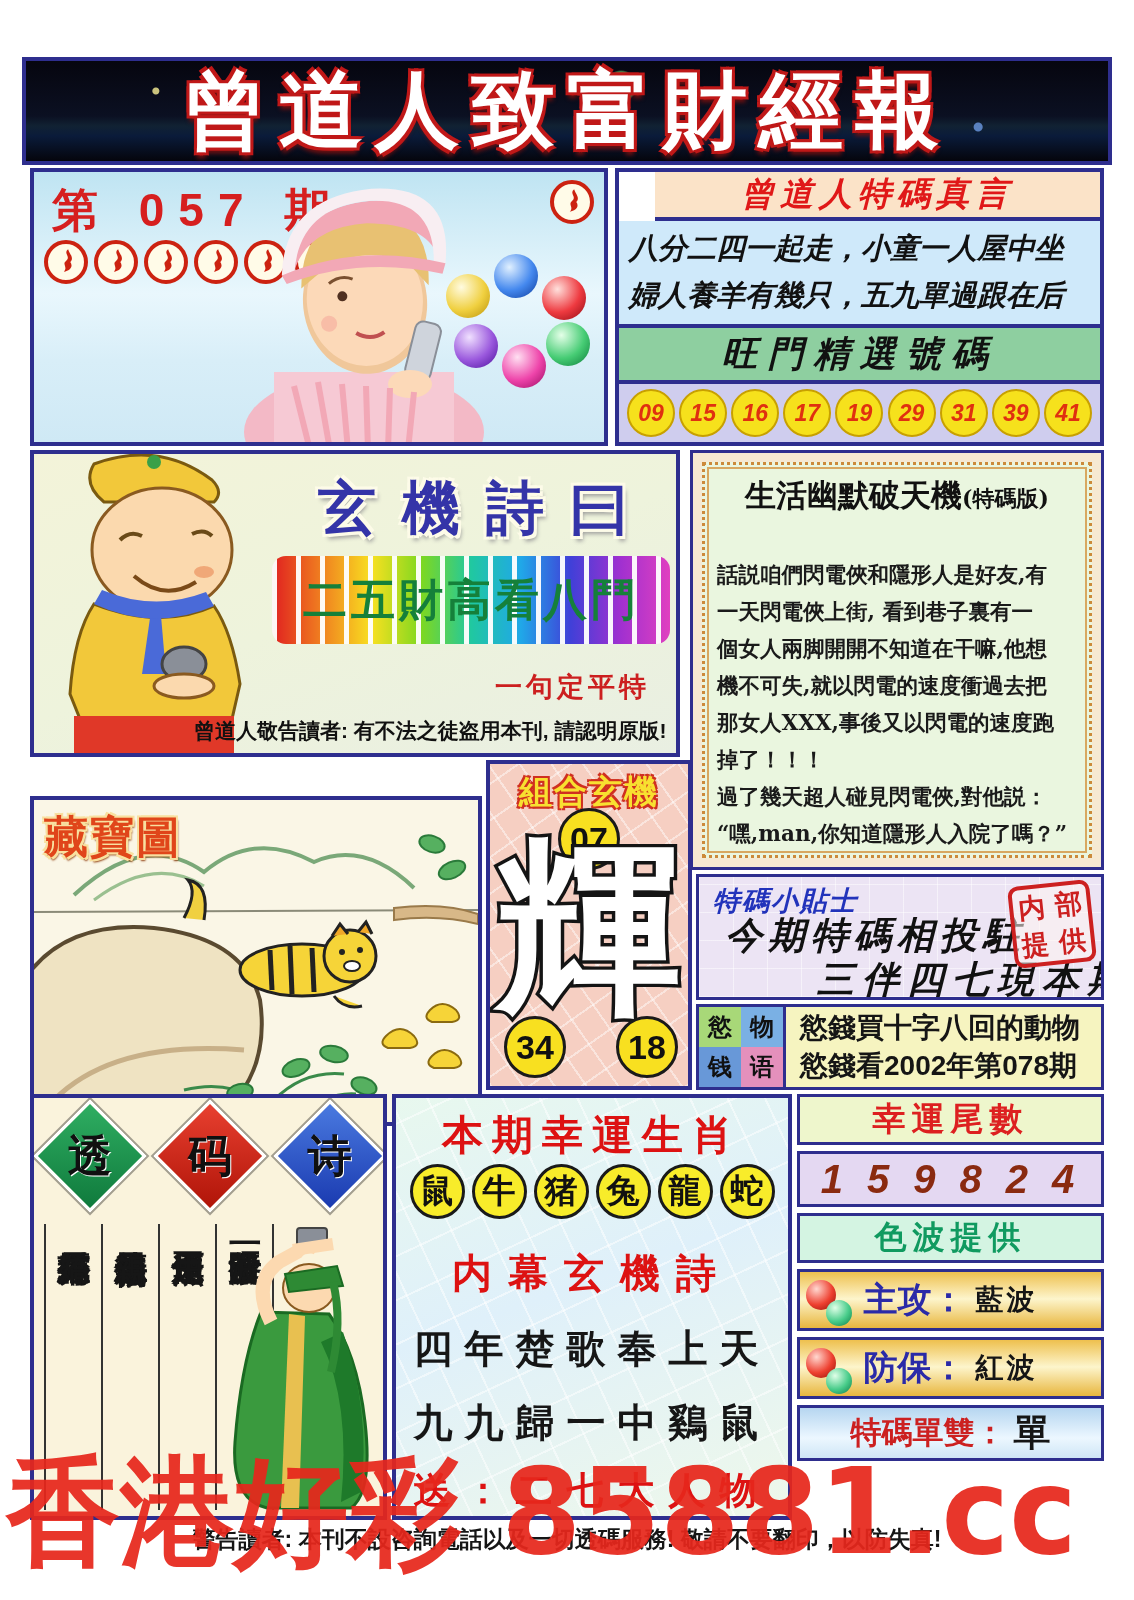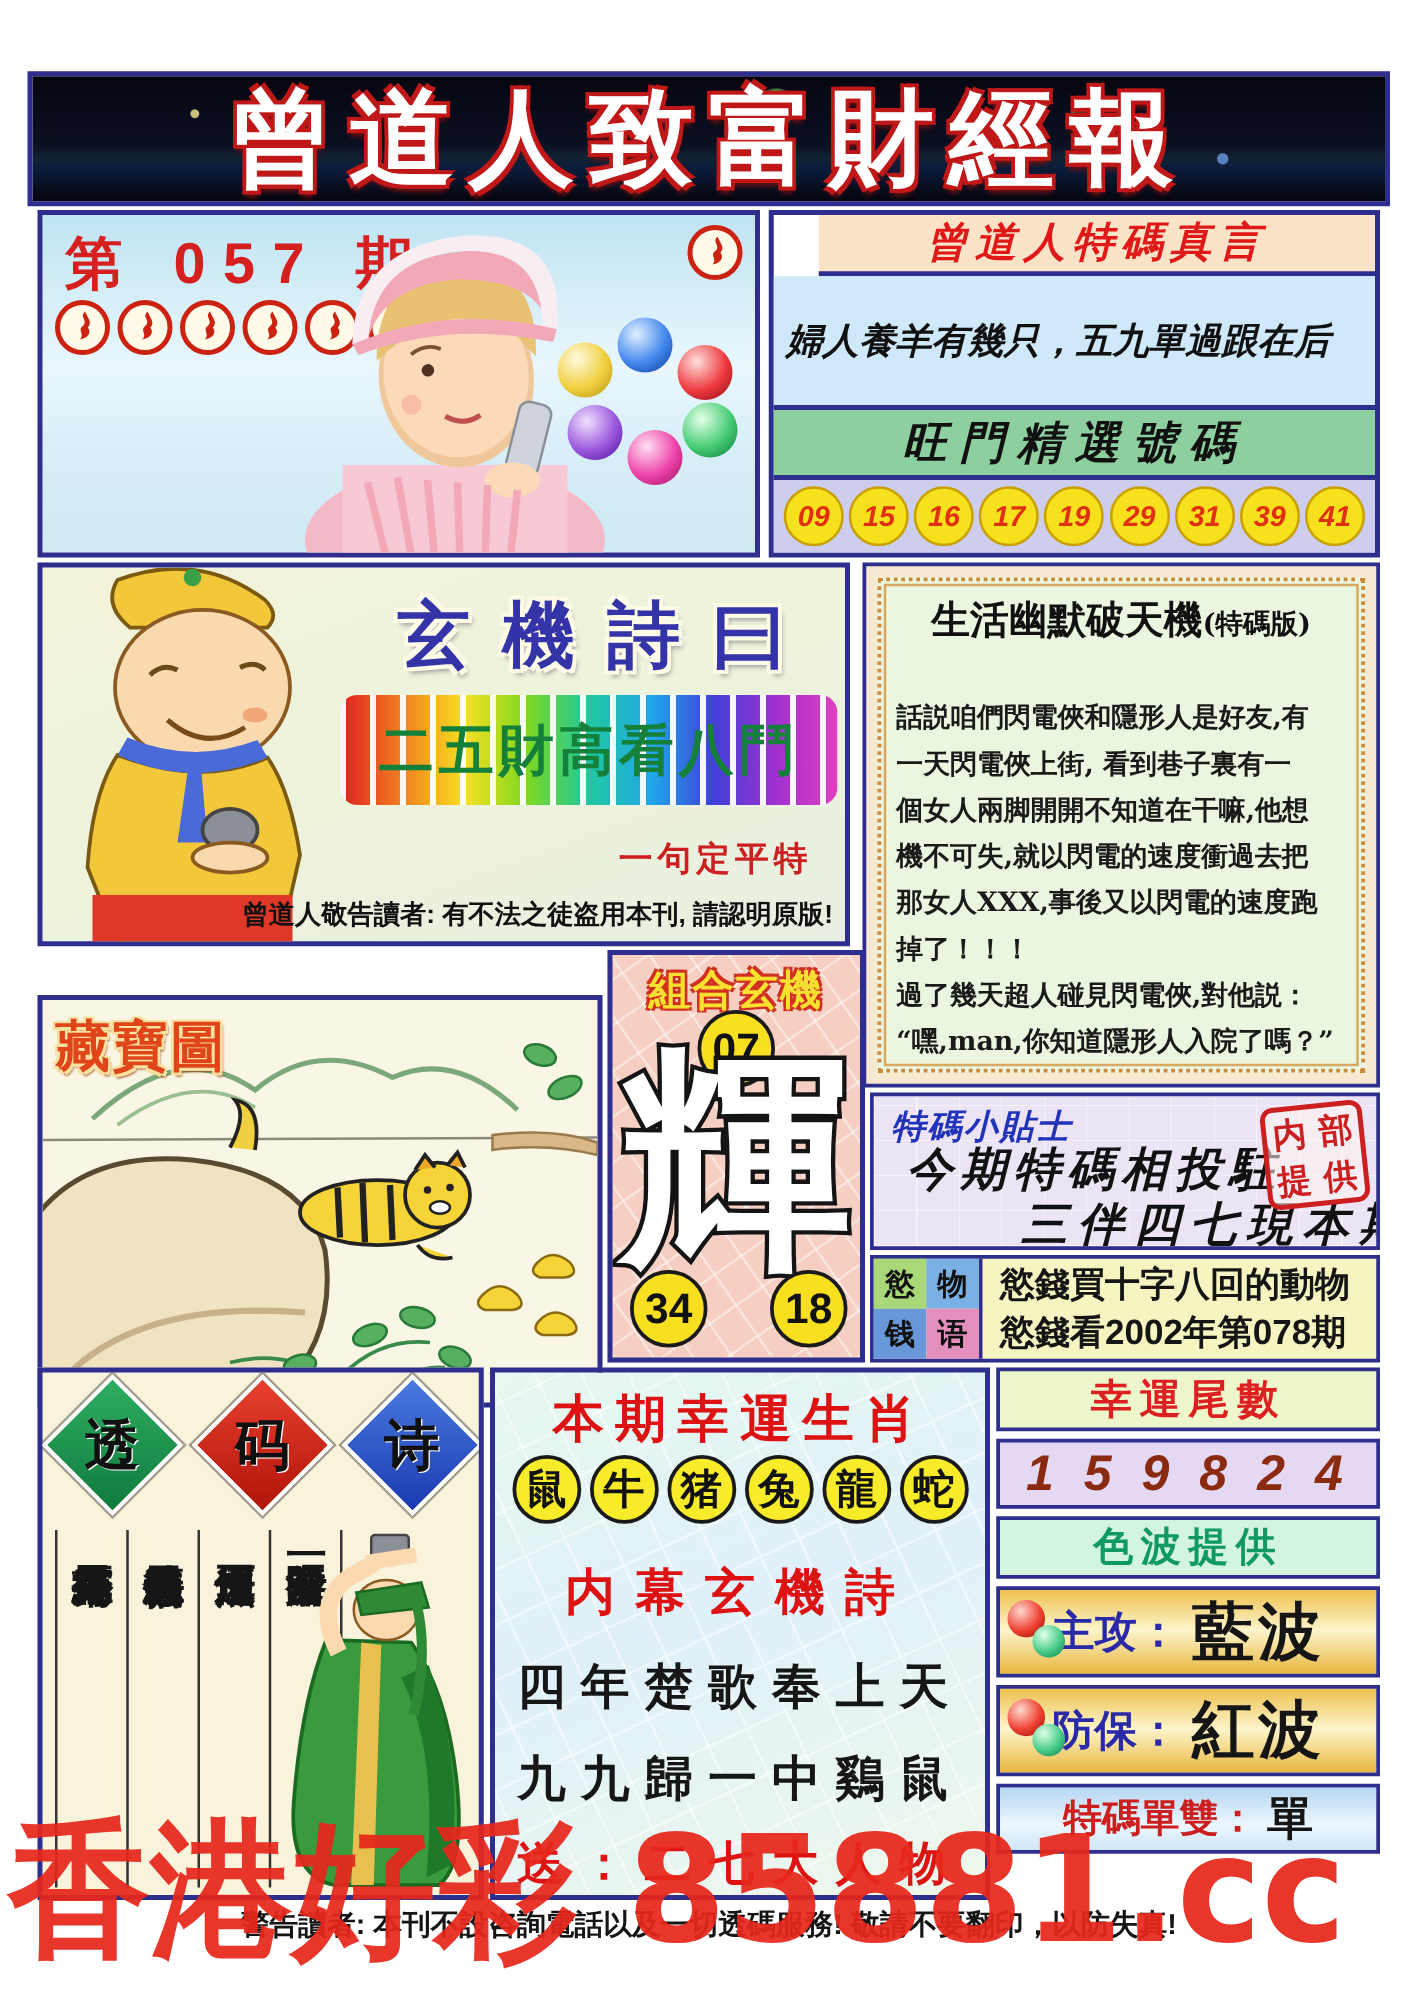--- a/index.html
+++ b/index.html
@@ -137,21 +137,21 @@
   
   .rcol{left:797px;top:1094px;width:307px;height:528px;position:absolute;display:flex;flex-direction:column;gap:6px;}
   .rrow{border:3px solid #2e2e8e;box-sizing:border-box;display:flex;align-items:center;justify-content:center;position:relative;}
   .rr-tail{flex:0 0 50px;background:#eef6cc;color:#dd2020;font-size:33px;font-weight:bold;letter-spacing:6px;}
   .rr-digits{flex:0 0 56px;background:#e4d8f2;color:#8a2a10;font-size:40px;font-weight:bold;letter-spacing:24px;font-style:italic;padding-left:18px;}
   .rr-wave{flex:0 0 50px;background:#d4f4e2;color:#109a60;font-size:32px;font-weight:bold;letter-spacing:6px;}
   .rr-gold{flex:0 0 62px;background:linear-gradient(180deg,#eec04e 0%,#fdf5cc 48%,#e8b63e 100%);}
   .rr-blue{flex:0 0 52px;background:linear-gradient(180deg,#b6d6f0 0%,#ecf7ff 60%,#cfe6f6 100%);}
   .rr-green{flex:0 0 52px;background:linear-gradient(180deg,#b4e6c6 0%,#eafff0 60%,#cdeeda 100%);}
   .rr-gold .lbl{color:#2a2aa8;font-size:34px;font-weight:bold;}
-  .rr-gold .val{color:#151515;font-size:50px;font-weight:bold;letter-spacing:3px;margin-left:10px;}
+  .rr-gold .val{color:#151515;font-size:28px;font-weight:bold;letter-spacing:3px;margin-left:10px;}
   .rr-blue .lbl,.rr-green .lbl{color:#cc2020;font-size:31px;font-weight:bold;}
   .rr-blue .val,.rr-green .val{color:#151515;font-size:37px;font-weight:bold;margin-left:8px;}
   .orbs{position:absolute;left:6px;top:8px;width:50px;height:48px;}
   .orb{position:absolute;border-radius:50%;}
   .orb.red{width:30px;height:30px;left:0;top:0;background:radial-gradient(circle at 35% 30%,#ffd8d0,#ee4030 55%,#8a0e06 100%);}
   .orb.grn{width:26px;height:26px;left:20px;top:20px;background:radial-gradient(circle at 35% 30%,#e0ffe8,#48cc8a 55%,#0c7a46 100%);}
 
   
   .footer{position:absolute;left:0;right:0;top:1524px;text-align:center;font-size:23px;font-weight:bold;color:#151515;white-space:nowrap;}
   .watermark{position:absolute;left:6px;top:1436px;font-size:114px;font-weight:bold;color:#e7271c;opacity:.93;letter-spacing:0px;
@@ -237,20 +237,21 @@
     <div class="ball" style="left:104px;top:26px;background:radial-gradient(circle at 35% 30%,#ffe0dc,#ee3a40 55%,#8e0a12 100%);"></div>
     <div class="ball" style="left:16px;top:74px;background:radial-gradient(circle at 35% 30%,#f0e0ff,#9a58dd 55%,#4a0e9a 100%);"></div>
     <div class="ball" style="left:64px;top:94px;background:radial-gradient(circle at 35% 30%,#ffe0f2,#ee44aa 55%,#980a60 100%);"></div>
     <div class="ball" style="left:108px;top:72px;background:radial-gradient(circle at 35% 30%,#e4ffe8,#46cc74 55%,#0a7a38 100%);"></div>
   </div>
 </div>
 
 <div class="tr-stack">
   <div class="tr-head">曾道人特碼真言</div>
   <div class="tr-verse">
+    <span>八分二四一起走，小童一人屋中坐</span>
     <span>婦人養羊有幾只，五九單過跟在后</span>
   </div>
   <div class="tr-num-head">旺門精選號碼</div>
   <div class="tr-nums">
     <span class="num-circ">09</span>
     <span class="num-circ">15</span>
     <span class="num-circ">16</span>
     <span class="num-circ">17</span>
     <span class="num-circ">19</span>
     <span class="num-circ">29</span>

